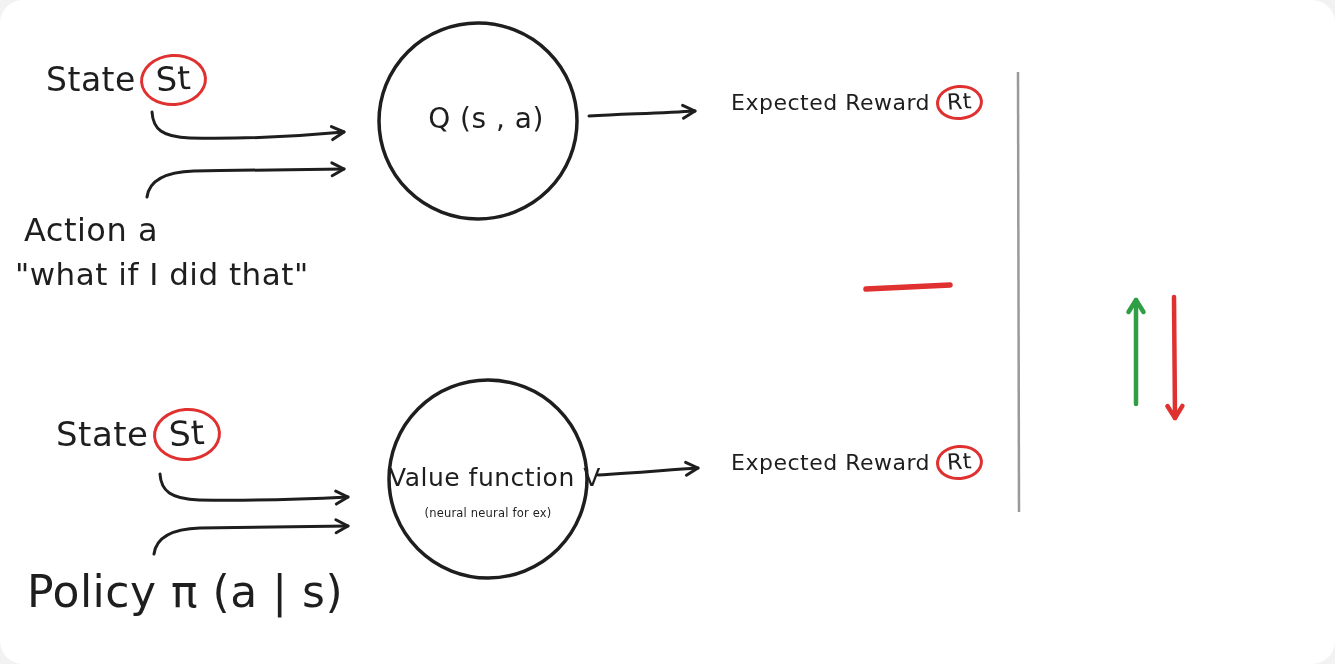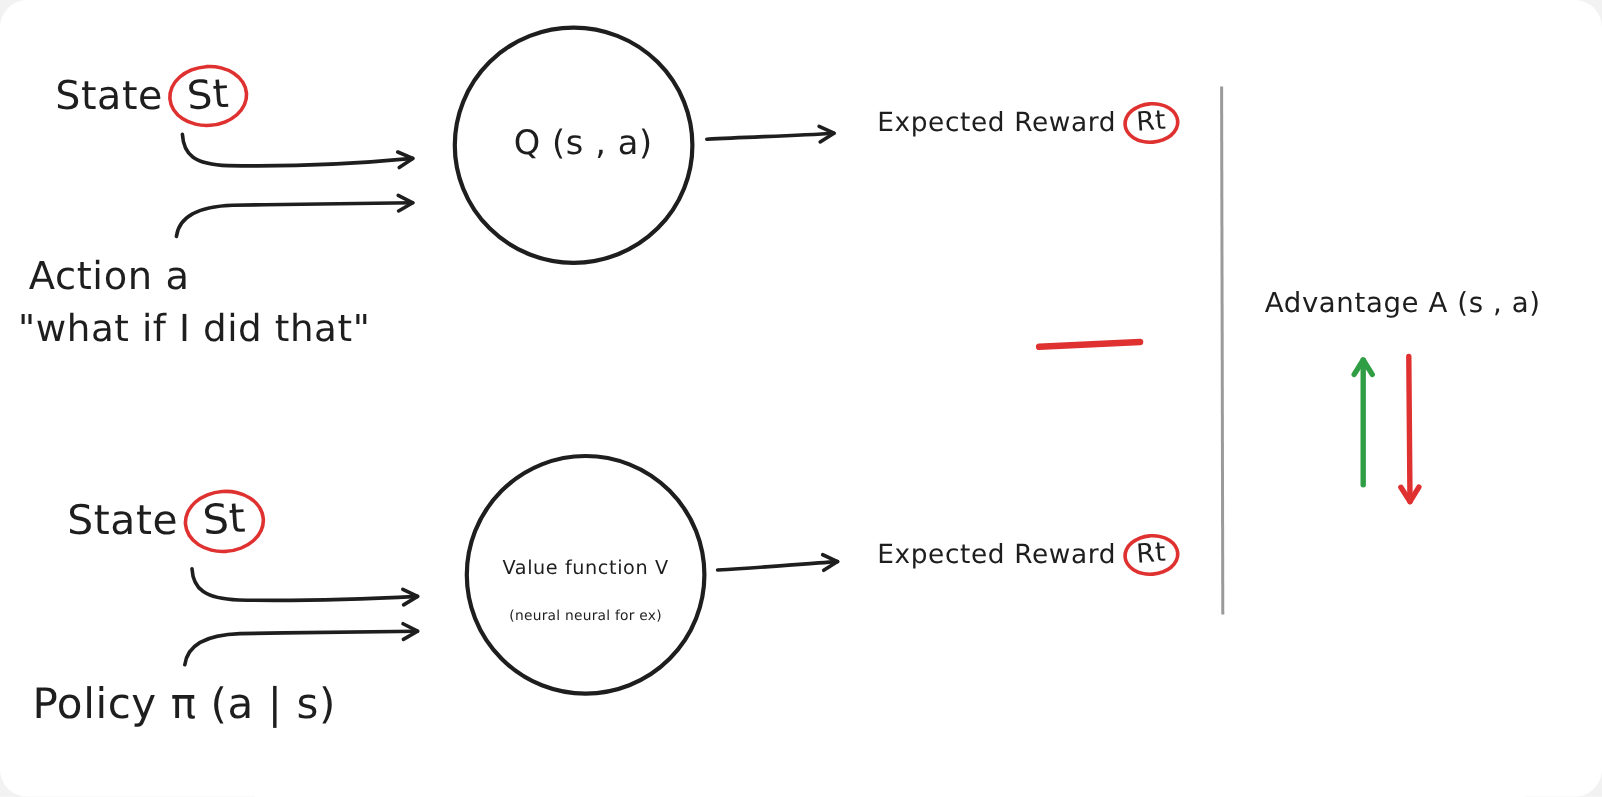--- a/index.html
+++ b/index.html
@@ -43,24 +43,24 @@
   .q-node     { left: 379px; top: 103px; width: 214px; font-size: 28px; text-align: center; }
   .q-output   { left: 731px; top: 85px;  font-size: 22px; }
   .q-action   { left: 24px;  top: 212px; font-size: 32px; }
   .q-quote    { left: 15px;  top: 257px; font-size: 31px; }
 
   
   .advantage  { left: 1054px; top: 240px; font-size: 23px; }
 
   
   .v-state    { left: 56px;  top: 408px; font-size: 34px; }
-  .v-node     { left: 389px; top: 464px; width: 198px; font-size: 16px; text-align: center; }
+  .v-node     { left: 389px; top: 464px; width: 198px; font-size: 25px; text-align: center; }
   .v-note     { left: 389px; top: 507px; width: 198px; font-size: 11.5px; text-align: center; letter-spacing: 0.2px; }
   .v-output   { left: 731px; top: 445px; font-size: 22px; }
-  .v-policy   { left: 27px;  top: 567px; font-size: 35px; text-align: center; }
+  .v-policy   { left: 27px;  top: 567px; font-size: 44px; text-align: center; }
 
   .stroke-ink     { stroke: var(--ink, #1e1e1e); fill: none; stroke-linecap: round; stroke-linejoin: round; }
   .stroke-red     { stroke: var(--red, #e03131); fill: none; stroke-linecap: round; stroke-linejoin: round; }
   .stroke-green   { stroke: var(--green, #2f9e44); fill: none; stroke-linecap: round; stroke-linejoin: round; }
   .stroke-divider { stroke: var(--divider, #9a9a9a); fill: none; stroke-linecap: butt; }
 </style>
 </head>
 <body>
 
 <div class="canvas">
@@ -102,21 +102,20 @@
   <div class="handtext q-node">Q (s , a)</div>
 
   <div class="handtext labelrow q-output">
     <span>Expected Reward</span>
     <span class="circled circled-small">Rt</span>
   </div>
 
   <div class="handtext q-action">Action a</div>
   <div class="handtext q-quote">"what if I did that"</div>
 
-  <div class="handtext advantage">Advantage A (s , a)</div>
 
   <div class="handtext labelrow v-state">
     <span>State</span>
     <span class="circled circled-big">St</span>
   </div>
 
   <div class="handtext v-node">Value function V</div>
   <div class="handtext v-note">(neural neural for ex)</div>
 
   <div class="handtext labelrow v-output">

